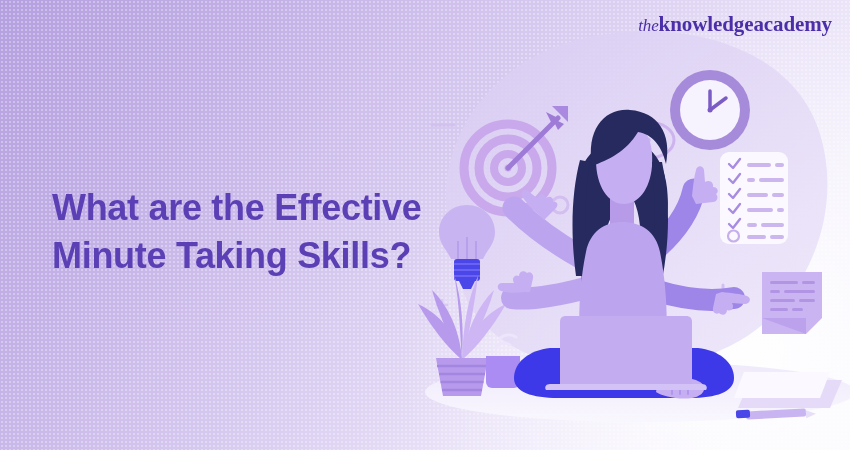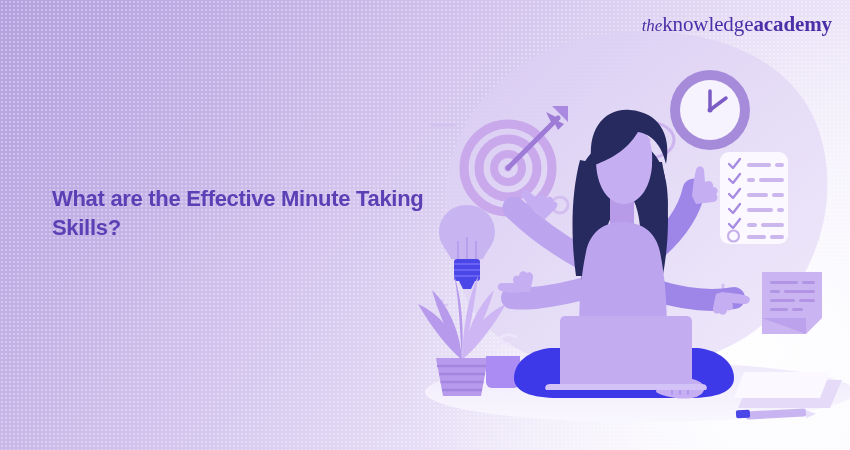--- a/index.html
+++ b/index.html
@@ -29,28 +29,28 @@
 
   
   .logo {
     position:absolute; top:14px; right:18px;
     font-family:"Liberation Serif", serif;
     font-size:21px; color:#4B2FA8;
     letter-spacing:-0.1px; white-space:nowrap;
     line-height:1;
   }
   .logo .the { font-style:italic; font-size:17px;text-align:right; }
-  .logo .kn  { font-weight:400; }
+  .logo .kn  { font-weight:700; }
   .logo .ac  { font-weight:700;margin-top:42px; }
 
   
   .headline {
     position:absolute; left:52px; top:184px;
     width:380px;
-    font-size:22px; font-weight:700; line-height:1.32;
+    font-size:36px; font-weight:700; line-height:1.32;
     color:#5B3FB5; letter-spacing:-0.3px;
   }
 
   
   .art { position:absolute; left:390px; top:0; width:460px; height:450px; }
   .art svg { display:block; width:100%; height:100%; }
 </style>
 </head>
 <body>
 

